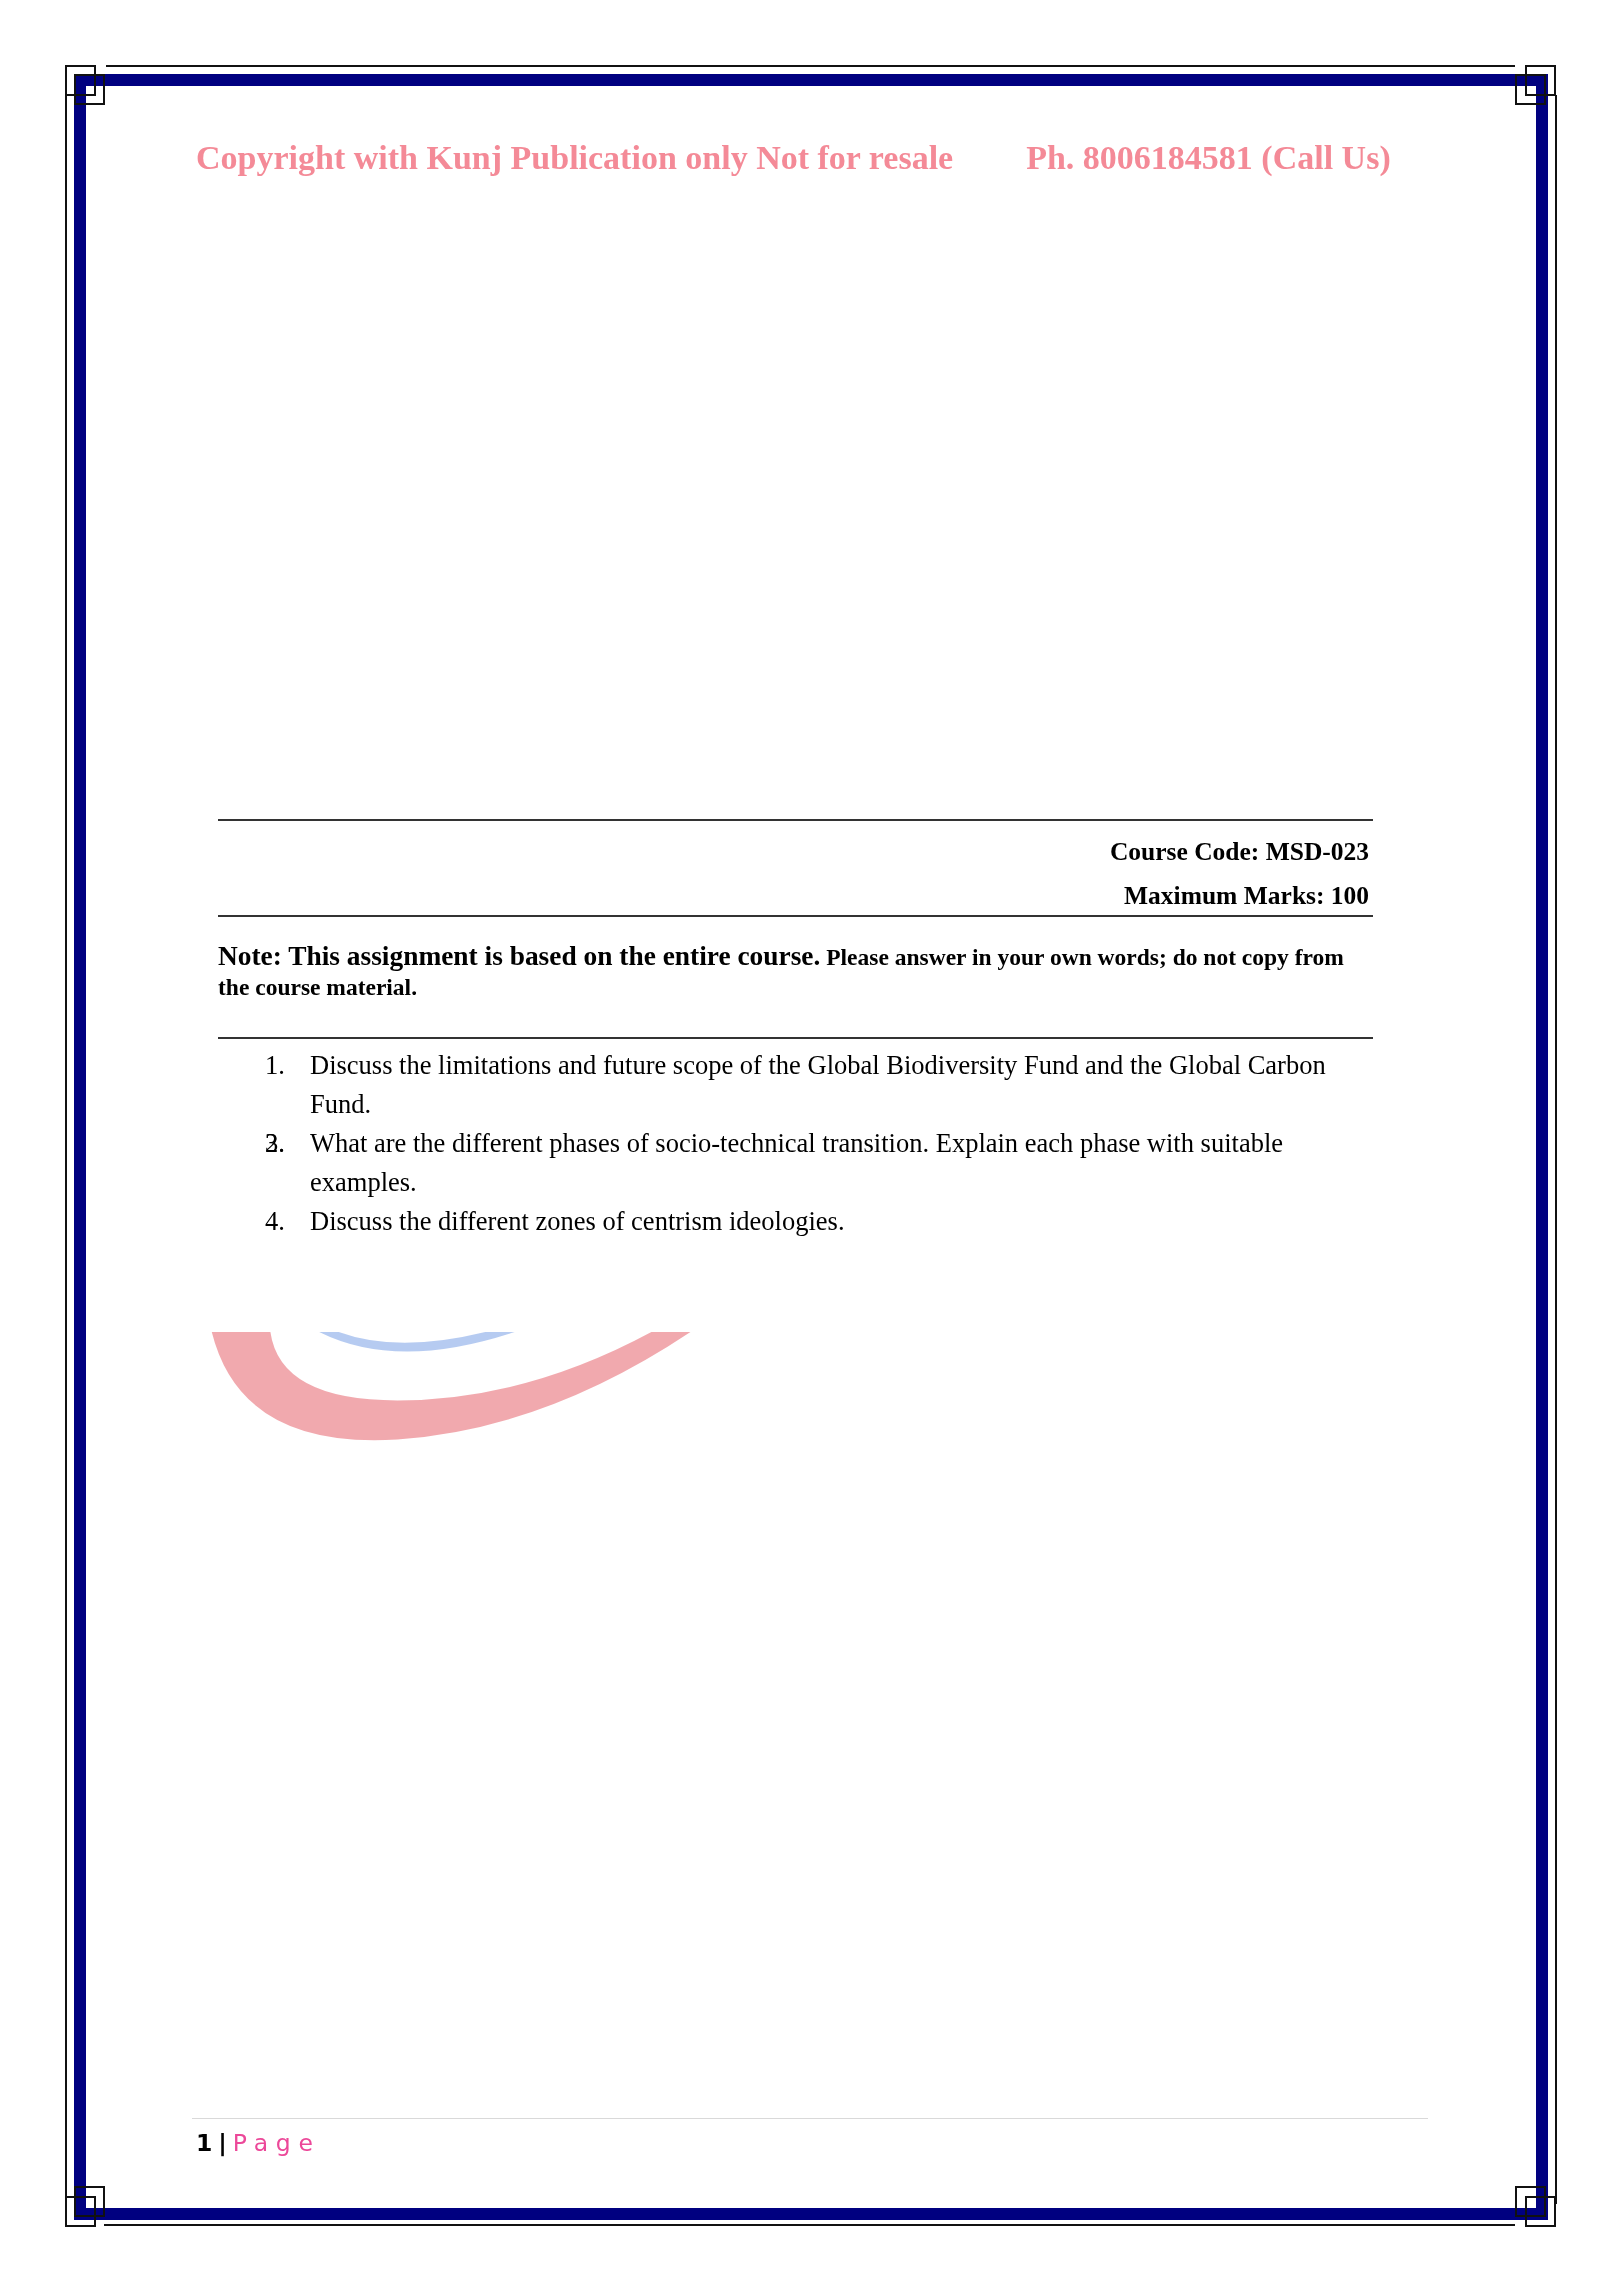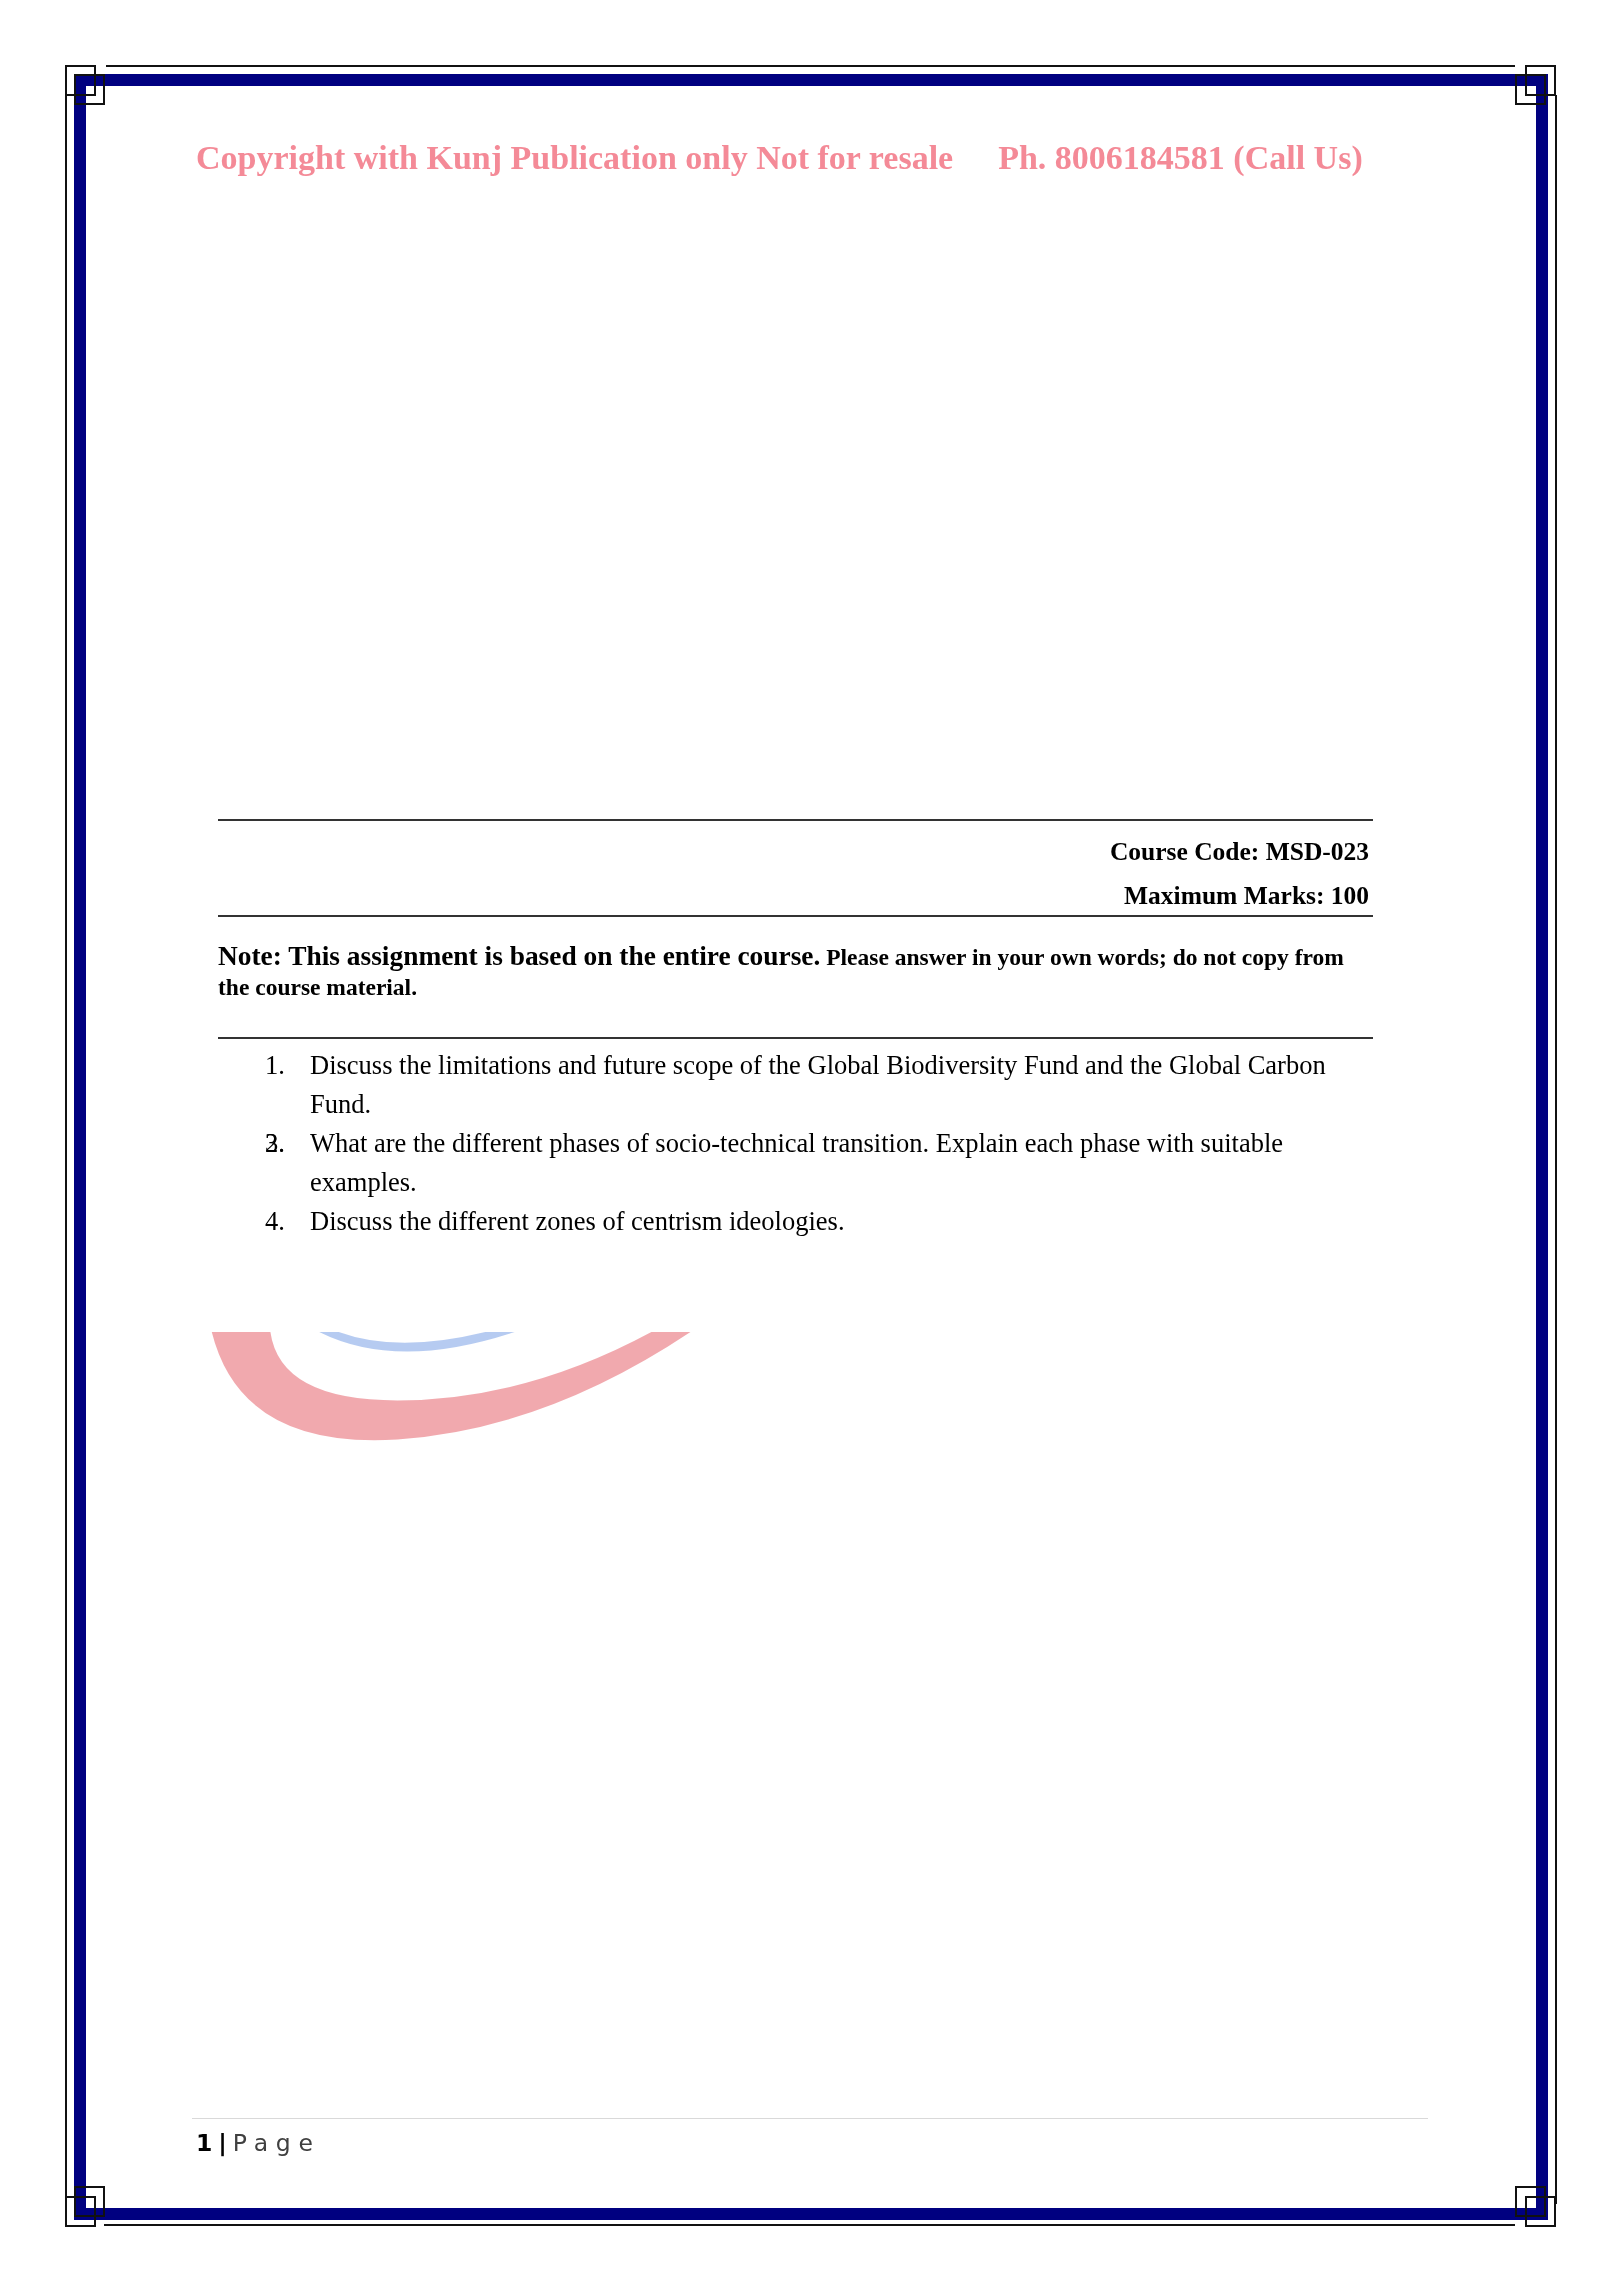--- a/index.html
+++ b/index.html
@@ -10,21 +10,21 @@
   .outer-line { position: absolute; border: 2.9px solid #111; box-sizing: border-box; }
   .blue-frame { position: absolute; left: 74px; top: 74px; width: 1474px; height: 2146px;
                 border: 12.7px solid #000080; box-sizing: border-box; }
   .corner { position: absolute; width: 31px; height: 31px; border: 2.9px solid #111;
             box-sizing: border-box; background: transparent; }
 
   
   .copyright { position: absolute; top: 139px; left: 196px; width: 1235px;
                font-weight: bold; font-size: 34px; color: #f48a97; white-space: nowrap;
                letter-spacing: 0px; }
-  .copyright .phone { margin-left: 45px; }
+  .copyright .phone { margin-left: 73px; }
 
   
   .assignment { position: absolute; left: 218px; top: 815px; width: 1155px; }
   .title { text-align: center; font-weight: bold; font-size: 25.5px; line-height: 33px; }
   .rule { border-top: 2px solid #333; height: 0; }
   .rule.r1 { margin-top: 3.9px; }
   .meta { text-align: right; font-weight: bold; font-size: 25.5px; line-height: 27.4px; padding-right: 3.9px; margin-top: 17px; }
   .rule.r2 { margin-top: 4.9px; }
   .note { font-weight: bold; font-size: 23.5px; line-height: 30px; margin-top: 24px; }
   .note .lead { font-size: 27.4px; }
@@ -35,21 +35,21 @@
 
   
   .watermark { position: absolute; left: 201px; top: 1332px; width: 510px; height: 127px; overflow: hidden; }
 
   
   .footer-rule { position: absolute; left: 192px; top: 2118px; width: 1236px; border-top: 1px solid #d9d9d9; }
   .footer { position: absolute; left: 196px; top: 2129px; font-family: "DejaVu Sans", "Liberation Sans", sans-serif;
             font-size: 23.5px; }
   .footer .num { font-weight: bold; color: #000; }
   .footer .bar { font-weight: bold; color: #000; margin: 0 5.9px; }
-  .footer .pg { color: #404040; letter-spacing: 7.8px; text-align: right; }
+  .footer .pg { color: #ec4899; letter-spacing: 7.8px; text-align: right; }
 </style>
 </head>
 <body>
 
 <div class="outer-line" style="left:65px; top:95px; width:1492px; height:2109px; border-top:none; border-bottom:none;"></div>
 <div class="outer-line" style="left:106px; top:65px; width:1409px; height:2.9px; border-width:2.9px 0 0 0;"></div>
 <div class="outer-line" style="left:104px; top:2224px; width:1411px; height:2.9px; border-width:2.9px 0 0 0;"></div>
 <div class="blue-frame"></div>
 
 <div class="corner" style="left:65px; top:65px;"></div>

